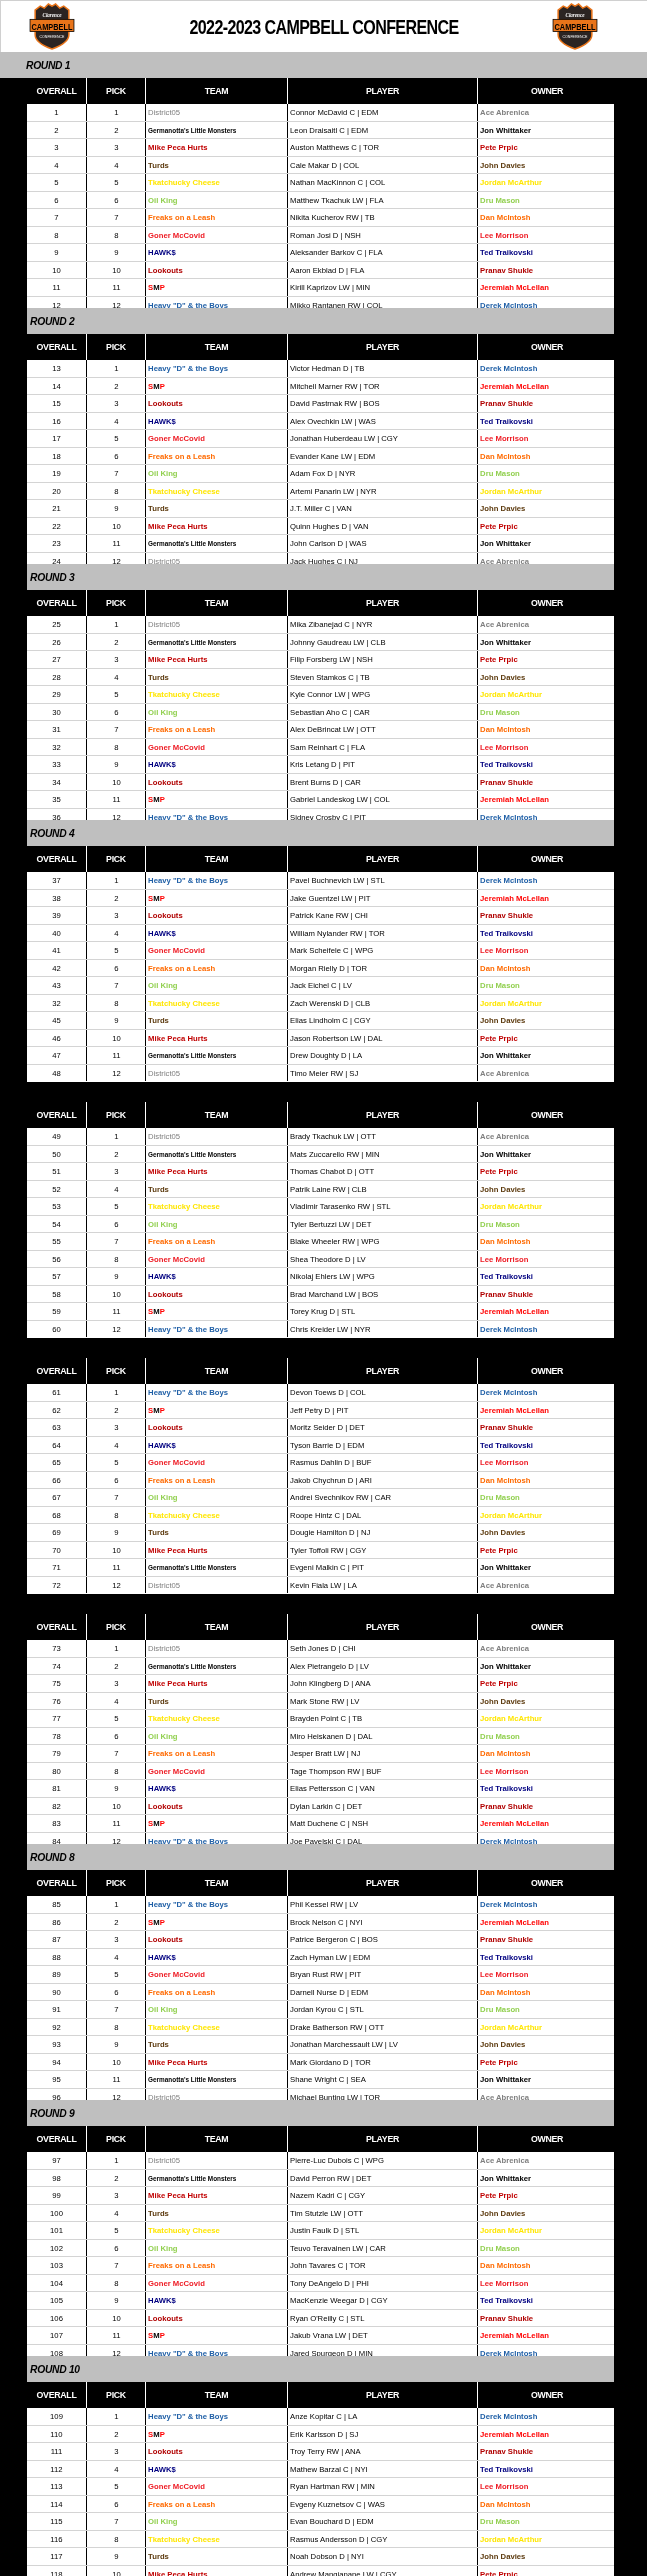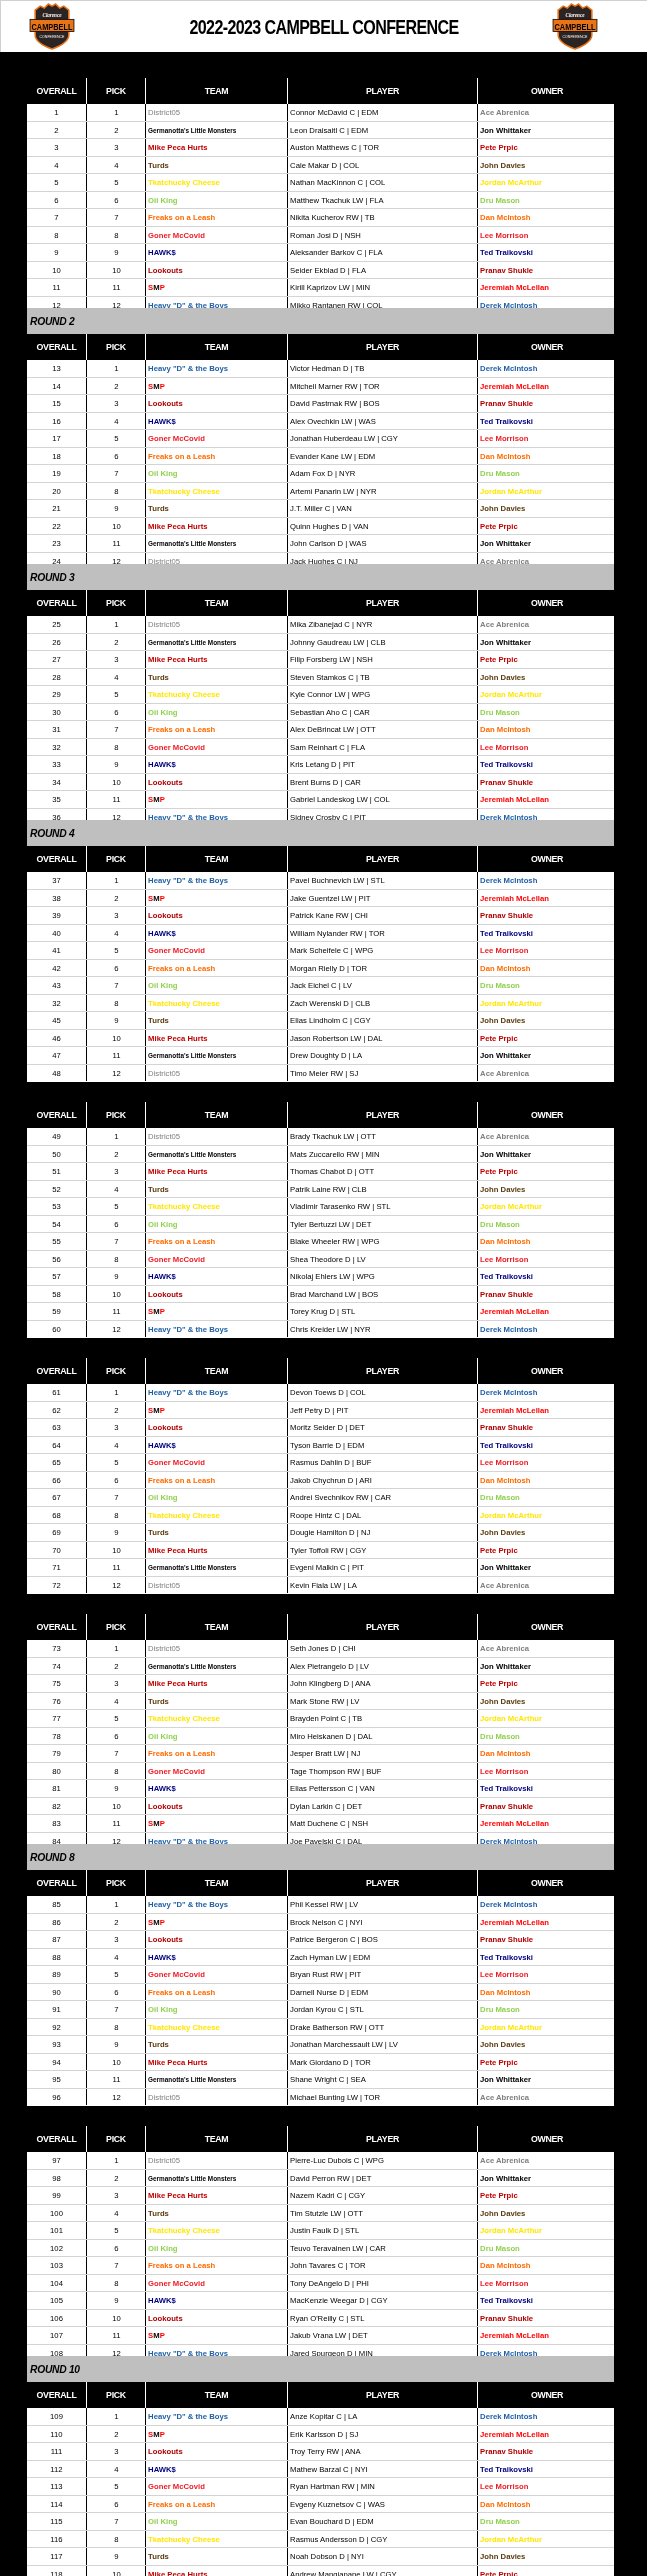--- a/index.html
+++ b/index.html
@@ -47,20 +47,23 @@
     <path d="M12 14 L22 6 L30 10 L38 2 L45 6 L52 2 L60 10 L68 6 L78 14 L78 62 Q78 78 45 90 Q12 78 12 62 Z" fill="#2b2422" stroke="#e8741a" stroke-width="3"></path>
     <text x="45" y="28" text-anchor="middle" font-family="Liberation Serif, serif" font-style="italic" font-weight="bold" font-size="10" fill="#fff">Clarence</text>
     <rect x="2" y="32" width="86" height="24" fill="#e8741a" stroke="#000" stroke-width="1.5"></rect>
     <text x="45" y="52" text-anchor="middle" font-family="Liberation Sans, sans-serif" font-weight="bold" font-size="19" fill="#000" textLength="80" lengthAdjust="spacingAndGlyphs">CAMPBELL</text>
     <text x="45" y="68" text-anchor="middle" font-family="Liberation Sans, sans-serif" font-size="7" fill="#fff">CONFERENCE</text>
   </svg>
 </div>
 
 <div id="rounds">
   <div class="round first">
+    <div class="rbar">
+      <span class="rlabel">ROUND 1</span>
+    </div>
     <div class="thead">
       <div class="th" style="left:27px;width:59px;">OVERALL</div>
       <div class="th sep" style="left:86px;width:58px;">PICK</div>
       <div class="th sep" style="left:145px;width:141px;">TEAM</div>
       <div class="th sep" style="left:287px;width:189px;">PLAYER</div>
       <div class="th sep" style="left:477px;width:138px;">OWNER</div>
     </div>
     <div class="rows">
         <div class="row">
           <div class="cell c-over">1</div>
@@ -122,21 +125,21 @@
           <div class="cell c-over">9</div>
           <div class="cell c-pick">9</div>
           <div class="cell c-team bold" style="color:#000080"><span>HAWK$</span></div>
           <div class="cell c-player">Aleksander Barkov C | FLA</div>
           <div class="cell c-owner" style="color:#000080">Ted Traikovski</div>
         </div>
         <div class="row">
           <div class="cell c-over">10</div>
           <div class="cell c-pick">10</div>
           <div class="cell c-team bold" style="color:#b00000"><span>Lookouts</span></div>
-          <div class="cell c-player">Seider Ekblad D | FLA</div>
+          <div class="cell c-player">Aaron Ekblad D | FLA</div>
           <div class="cell c-owner" style="color:#b00000">Pranav Shukle</div>
         </div>
         <div class="row">
           <div class="cell c-over">11</div>
           <div class="cell c-pick">11</div>
           <div class="cell c-team bold" style="color:#ff0000"><span style="color:#ff0000;font-weight:bold">S<span class="smp-m">M</span>P</span></div>
           <div class="cell c-player">Kirill Kaprizov LW | MIN</div>
           <div class="cell c-owner" style="color:#ff0000">Jeremiah McLellan</div>
         </div>
         <div class="row">
@@ -827,20 +830,23 @@
           <div class="cell c-over">96</div>
           <div class="cell c-pick">12</div>
           <div class="cell c-team " style="color:#7f7f7f"><span>District05</span></div>
           <div class="cell c-player">Michael Bunting LW | TOR</div>
           <div class="cell c-owner" style="color:#7f7f7f">Ace Abrenica</div>
         </div>
       </div>
   </div>
 
   <div class="round">
+    <div class="rbar">
+      <span class="rlabel">ROUND 9</span>
+    </div>
     <div class="thead">
       <div class="th" style="left:27px;width:59px;">OVERALL</div>
       <div class="th sep" style="left:86px;width:58px;">PICK</div>
       <div class="th sep" style="left:145px;width:141px;">TEAM</div>
       <div class="th sep" style="left:287px;width:189px;">PLAYER</div>
       <div class="th sep" style="left:477px;width:138px;">OWNER</div>
     </div>
     <div class="rows">
         <div class="row">
           <div class="cell c-over">97</div>

